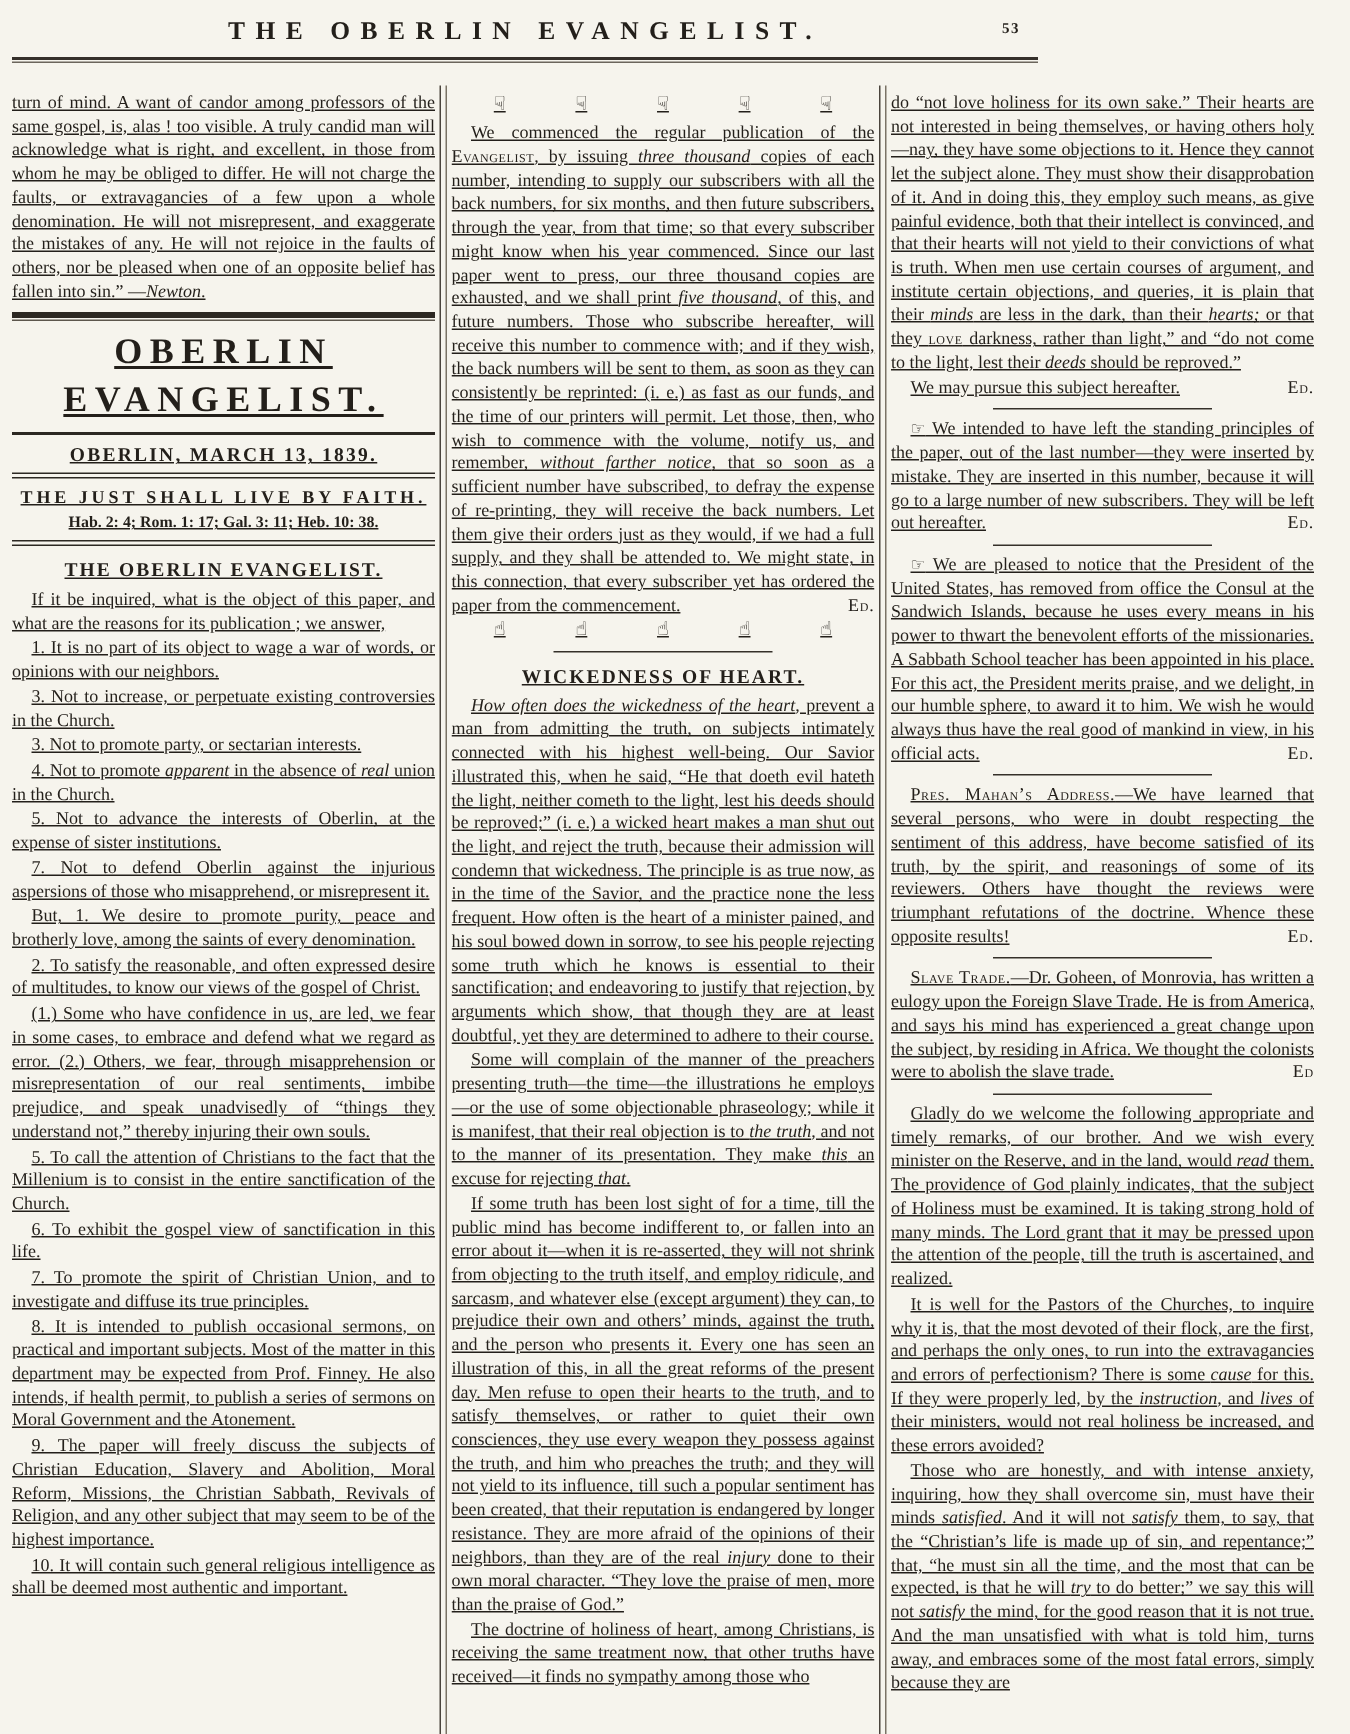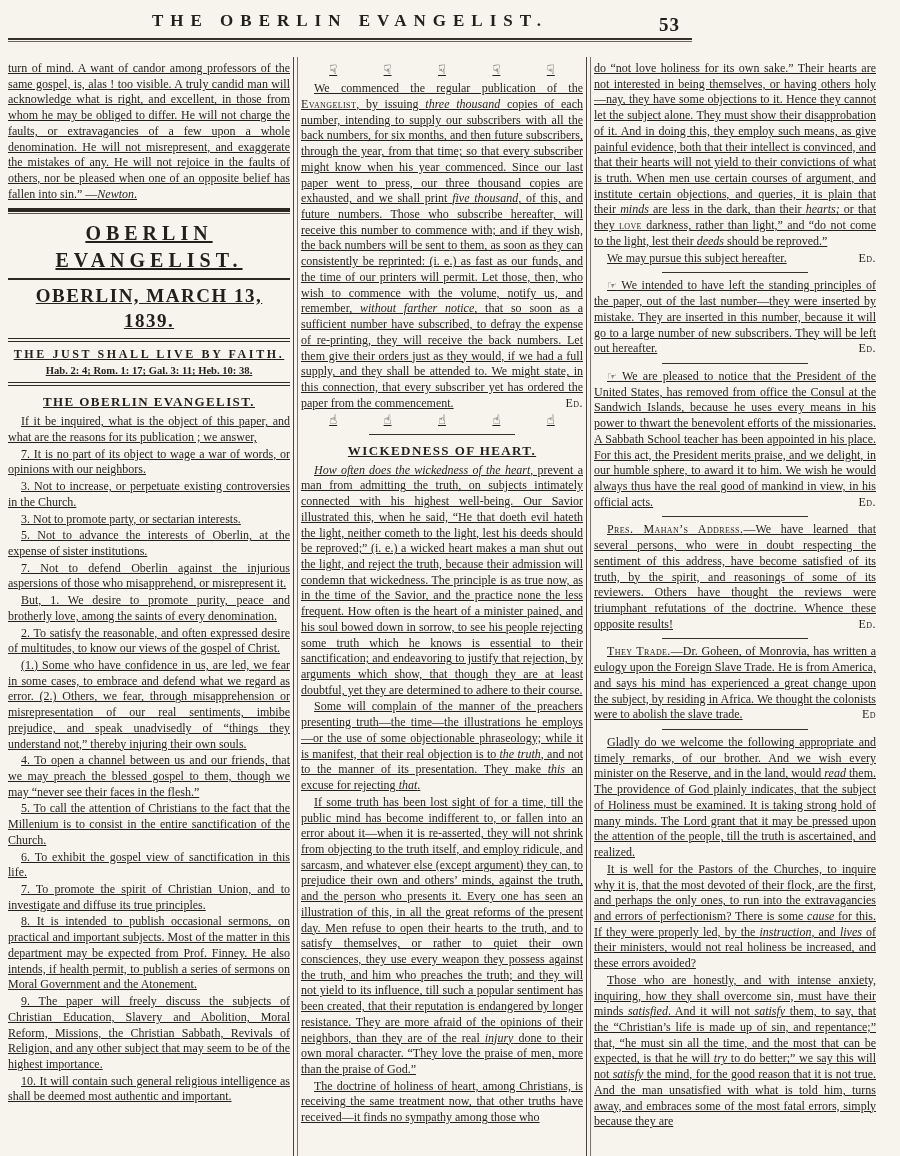--- a/index.html
+++ b/index.html
@@ -8,21 +8,21 @@
     background:#f6f4ed;color:#231f1a;
     font-family:"Liberation Serif", serif;
   }
   .page{position:relative;width:712px;height:1156px;box-sizing:border-box;padding:5px 20px 0 8px;}
   
   .header{position:relative;height:30px;}
   .header-title{
     text-align:center;font-weight:bold;font-size:17px;letter-spacing:7px;
     padding-top:6px;
   }
-  .page-number{position:absolute;right:12px;top:9px;font-weight:bold;font-size:19px;letter-spacing:1px;margin-left:40px;}
+  .page-number{position:absolute;right:12px;top:9px;font-weight:bold;font-size:10px;letter-spacing:1px;margin-left:40px;}
   .header-rule{border-top:2.5px solid #35302a;border-bottom:1px solid #6b655c;height:1px;margin-top:3px;}
   
   .cols{display:flex;align-items:stretch;margin-top:15px;text-decoration:underline;}
   .col{
     flex:0 0 282px;max-width:282px;box-sizing:border-box;
     font-size:12px;line-height:1.31;text-align:justify;
     padding-top:4px;overflow:hidden;height:1112px;
   }
   .divider{flex:0 0 3px;margin:0 3px;border-left:1px solid #4a443c;border-right:1px solid #7a7366;}
   
@@ -33,23 +33,23 @@
   .st-m{font-family:"DejaVu Sans",sans-serif;font-size:11px;}
   .st-sig{float:right;font-variant:small-caps;letter-spacing:0.5px;}
   
   .blk-h{text-align:center;font-weight:bold;font-size:13px;letter-spacing:1.4px;margin:7px 0 4px 0;text-indent:0;}
   .blk-rule{width:52%;margin:6px auto 5px auto;border-top:1.2px solid #35302a;height:0;}
   .manicule-row{display:flex;justify-content:space-between;width:80%;margin:2px auto 4px auto;
     font-family:"DejaVu Sans",sans-serif;font-size:13px;line-height:1.1;}
   
   .masthead{text-align:center;margin:6px 0 3px 0;}
   .mh-rule-thick{border-top:4px solid #2c2822;border-bottom:1px solid #5d574d;height:1px;margin-bottom:3px;}
-  .mh-title{font-weight:bold;font-size:20px;letter-spacing:5px;margin:6px 0 5px 0;}
+  .mh-title{font-weight:bold;font-size:24px;letter-spacing:5px;margin:6px 0 5px 0;}
   .mh-rule-med{border-top:2px solid #2c2822;margin:0 0 4px 0;}
-  .mh-date{font-weight:bold;font-size:19px;letter-spacing:1.5px;margin-bottom:4px;}
+  .mh-date{font-weight:bold;font-size:13px;letter-spacing:1.5px;margin-bottom:4px;}
   .mh-rule-thin{border-top:1px solid #2c2822;border-bottom:1px solid #2c2822;height:2px;margin-bottom:5px;}
   .mh-motto{font-weight:bold;font-size:12px;letter-spacing:2.6px;}
   .mh-refs{font-weight:bold;font-size:10.6px;margin:2px 0 4px 0;}
   .mh-rule-double{border-top:1.5px solid #2c2822;border-bottom:1.5px solid #2c2822;height:2px;}
 </style>
 </head>
 <body>
 
 <div class="page">
   <header class="header">
@@ -72,29 +72,29 @@
         <div class="mh-date">OBERLIN, MARCH 13, 1839.</div>
         <div class="mh-rule-thin"></div>
         <div class="mh-motto">THE JUST SHALL LIVE BY FAITH.</div>
         <div class="mh-refs">Hab. 2: 4; Rom. 1: 17; Gal. 3: 11; Heb. 10: 38.</div>
         <div class="mh-rule-double"></div>
       </div>
 
       <div>
           <div class="blk-h">THE OBERLIN EVANGELIST.</div>
           <p class="para"><span>If it be inquired, what is the object of this paper, and what are the reasons for its publication ; we answer,</span></p>
-          <p class="para"><span>7. It is no part of its object to wage a war of words, or opinions with our neighbors.</span></p>
+          <p class="para"><span>1. It is no part of its object to wage a war of words, or opinions with our neighbors.</span></p>
           <p class="para"><span>3. Not to increase, or perpetuate existing controversies in the Church.</span></p>
           <p class="para"><span>3. Not to promote party, or sectarian interests.</span></p>
+          <p class="para"><span>4. Not to promote </span><span class="st-i">apparent</span><span> in the absence of </span><span class="st-i">real</span><span> union in the Church.</span></p>
           <p class="para"><span>5. Not to advance the interests of Oberlin, at the expense of sister institutions.</span></p>
           <p class="para"><span>7. Not to defend Oberlin against the injurious aspersions of those who misapprehend, or misrepresent it.</span></p>
           <p class="para"><span>But, 1. We desire to promote purity, peace and brotherly love, among the saints of every denomination.</span></p>
           <p class="para"><span>2. To satisfy the reasonable, and often expressed desire of multitudes, to know our views of the gospel of Christ.</span></p>
           <p class="para"><span>(1.) Some who have confidence in us, are led, we fear in some cases, to embrace and defend what we regard as error.  (2.) Others, we fear, through misapprehension or misrepresentation of our real sentiments, imbibe prejudice, and speak unadvisedly of “things they understand not,” thereby injuring their own souls.</span></p>
-          <p class="para"><span>4. To open a channel between us and our friends, that we may preach the blessed gospel to them, though we may “never see their faces in the flesh.”</span></p>
           <p class="para"><span>5. To call the attention of Christians to the fact that the Millenium is to consist in the entire sanctification of the Church.</span></p>
           <p class="para"><span>6. To exhibit the gospel view of sanctification in this life.</span></p>
           <p class="para"><span>7. To promote the spirit of Christian Union, and to investigate and diffuse its true principles.</span></p>
           <p class="para"><span>8. It is intended to publish occasional sermons, on practical and important subjects.  Most of the matter in this department may be expected from Prof. Finney. He also intends, if health permit, to publish a series of sermons on Moral Government and the Atonement.</span></p>
           <p class="para"><span>9. The paper will freely discuss the subjects of Christian Education, Slavery and Abolition, Moral Reform, Missions, the Christian Sabbath, Revivals of Religion, and any other subject that may seem to be of the highest importance.</span></p>
           <p class="para"><span>10. It will contain such general religious intelligence as shall be deemed most authentic and important.</span></p>
         </div>
     </section>
 
     <div class="divider"></div>
@@ -131,21 +131,21 @@
       <div>
           <p class="para noindent"><span>do “not love holiness for its own sake.”  Their hearts are not interested in being themselves, or having others holy—nay, they have some objections to it.  Hence they cannot let the subject alone.  They must show their disapprobation of it.  And in doing this, they employ such means, as give painful evidence, both that their intellect is convinced, and that their hearts will not yield to their convictions of what is truth. When men use certain courses of argument, and institute certain objections, and queries, it is plain that their </span><span class="st-i">minds</span><span> are less in the dark, than their </span><span class="st-i">hearts;</span><span> or that they </span><span class="st-sc">love</span><span> darkness, rather than light,” and “do not come to the light, lest their </span><span class="st-i">deeds</span><span> should be reproved.”</span></p>
           <p class="para"><span>We may pursue this subject hereafter.</span><span class="st-sig">Ed.</span></p>
           <div class="blk-rule"></div>
           <p class="para"><span class="st-m">☞</span><span> We intended to have left the standing principles of the paper, out of the last number—they were inserted by mistake.  They are inserted in this number, because it will go to a large number of new subscribers.  They will be left out hereafter.</span><span class="st-sig">Ed.</span></p>
           <div class="blk-rule"></div>
           <p class="para"><span class="st-m">☞</span><span> We are pleased to notice that the President of the United States, has removed from office the Consul at the Sandwich Islands, because he uses every means in his power to thwart the benevolent efforts of the missionaries.  A Sabbath School teacher has been appointed in his place.  For this act, the President merits praise, and we delight, in our humble sphere, to award it to him.  We wish he would always thus have the real good of mankind in view, in his official acts.</span><span class="st-sig">Ed.</span></p>
           <div class="blk-rule"></div>
           <p class="para"><span class="st-sc">Pres. Mahan’s Address.</span><span>—We have learned that several persons, who were in doubt respecting the sentiment of this address, have become satisfied of its truth, by the spirit, and reasonings of some of its reviewers.  Others have thought the reviews were triumphant refutations of the doctrine.  Whence these opposite results!</span><span class="st-sig">Ed.</span></p>
           <div class="blk-rule"></div>
-          <p class="para"><span class="st-sc">They Trade.</span><span>—Dr. Goheen, of Monrovia, has written a eulogy upon the Foreign Slave Trade.  He is from America, and says his mind has experienced a great change upon the subject, by residing in Africa. We thought the colonists were to abolish the slave trade.</span><span class="st-sig">Ed</span></p>
+          <p class="para"><span class="st-sc">Slave Trade.</span><span>—Dr. Goheen, of Monrovia, has written a eulogy upon the Foreign Slave Trade.  He is from America, and says his mind has experienced a great change upon the subject, by residing in Africa. We thought the colonists were to abolish the slave trade.</span><span class="st-sig">Ed</span></p>
           <div class="blk-rule"></div>
           <p class="para"><span>Gladly do we welcome the following appropriate and timely remarks, of our brother.  And we wish every minister on the Reserve, and in the land, would </span><span class="st-i">read</span><span> them.  The providence of God plainly indicates, that the subject of Holiness must be examined.  It is taking strong hold of many minds.  The Lord grant that it may be pressed upon the attention of the people, till the truth is ascertained, and realized.</span></p>
           <p class="para"><span>It is well for the Pastors of the Churches, to inquire why it is, that the most devoted of their flock, are the first, and perhaps the only ones, to run into the extravagancies and errors of perfectionism?  There is some </span><span class="st-i">cause</span><span> for this.  If they were properly led, by the </span><span class="st-i">instruction</span><span>, and </span><span class="st-i">lives</span><span> of their ministers, would not real holiness be increased, and these errors avoided?</span></p>
           <p class="para"><span>Those who are honestly, and with intense anxiety, inquiring, how they shall overcome sin, must have their minds </span><span class="st-i">satisfied</span><span>.  And it will not </span><span class="st-i">satisfy</span><span> them, to say, that the “Christian’s life is made up of sin, and repentance;” that, “he must sin all the time, and the most that can be expected, is that he will </span><span class="st-i">try</span><span> to do better;” we say this will not </span><span class="st-i">satisfy</span><span> the mind, for the good reason that it is not true.  And the man unsatisfied with what is told him, turns away, and embraces some of the most fatal errors, simply because they are</span></p>
         </div>
     </section>
 
   </div>
 </div>
 

